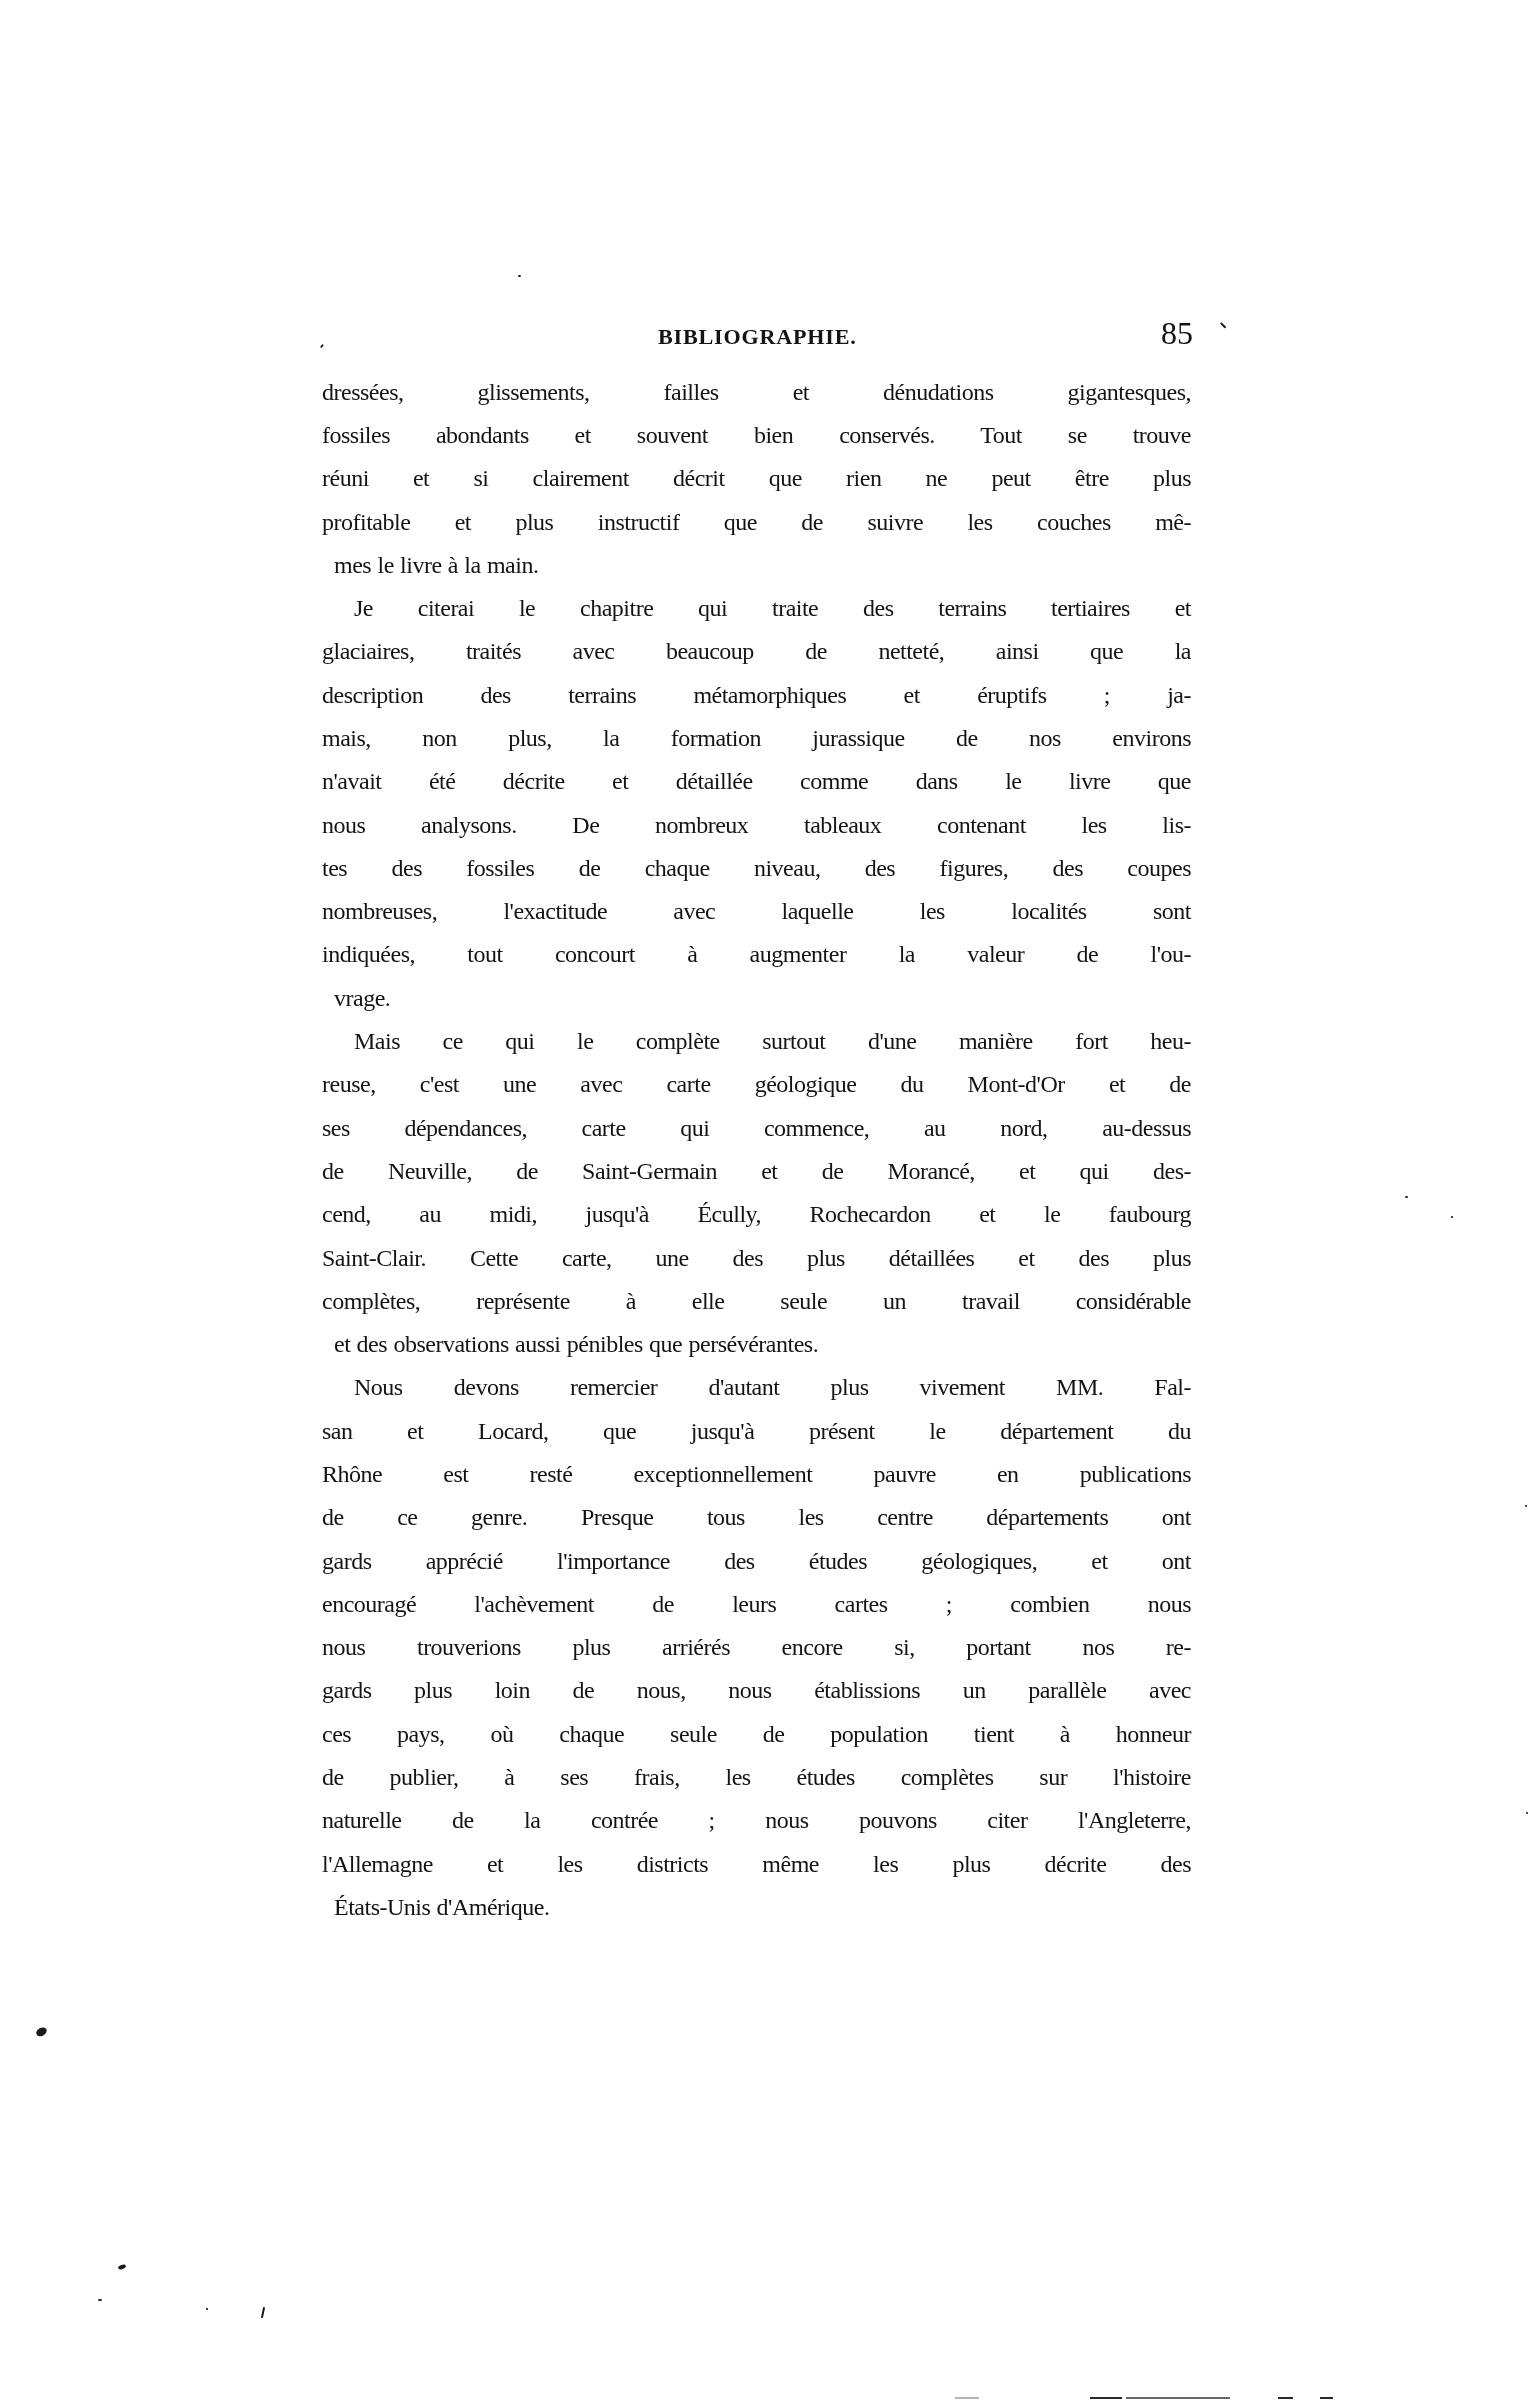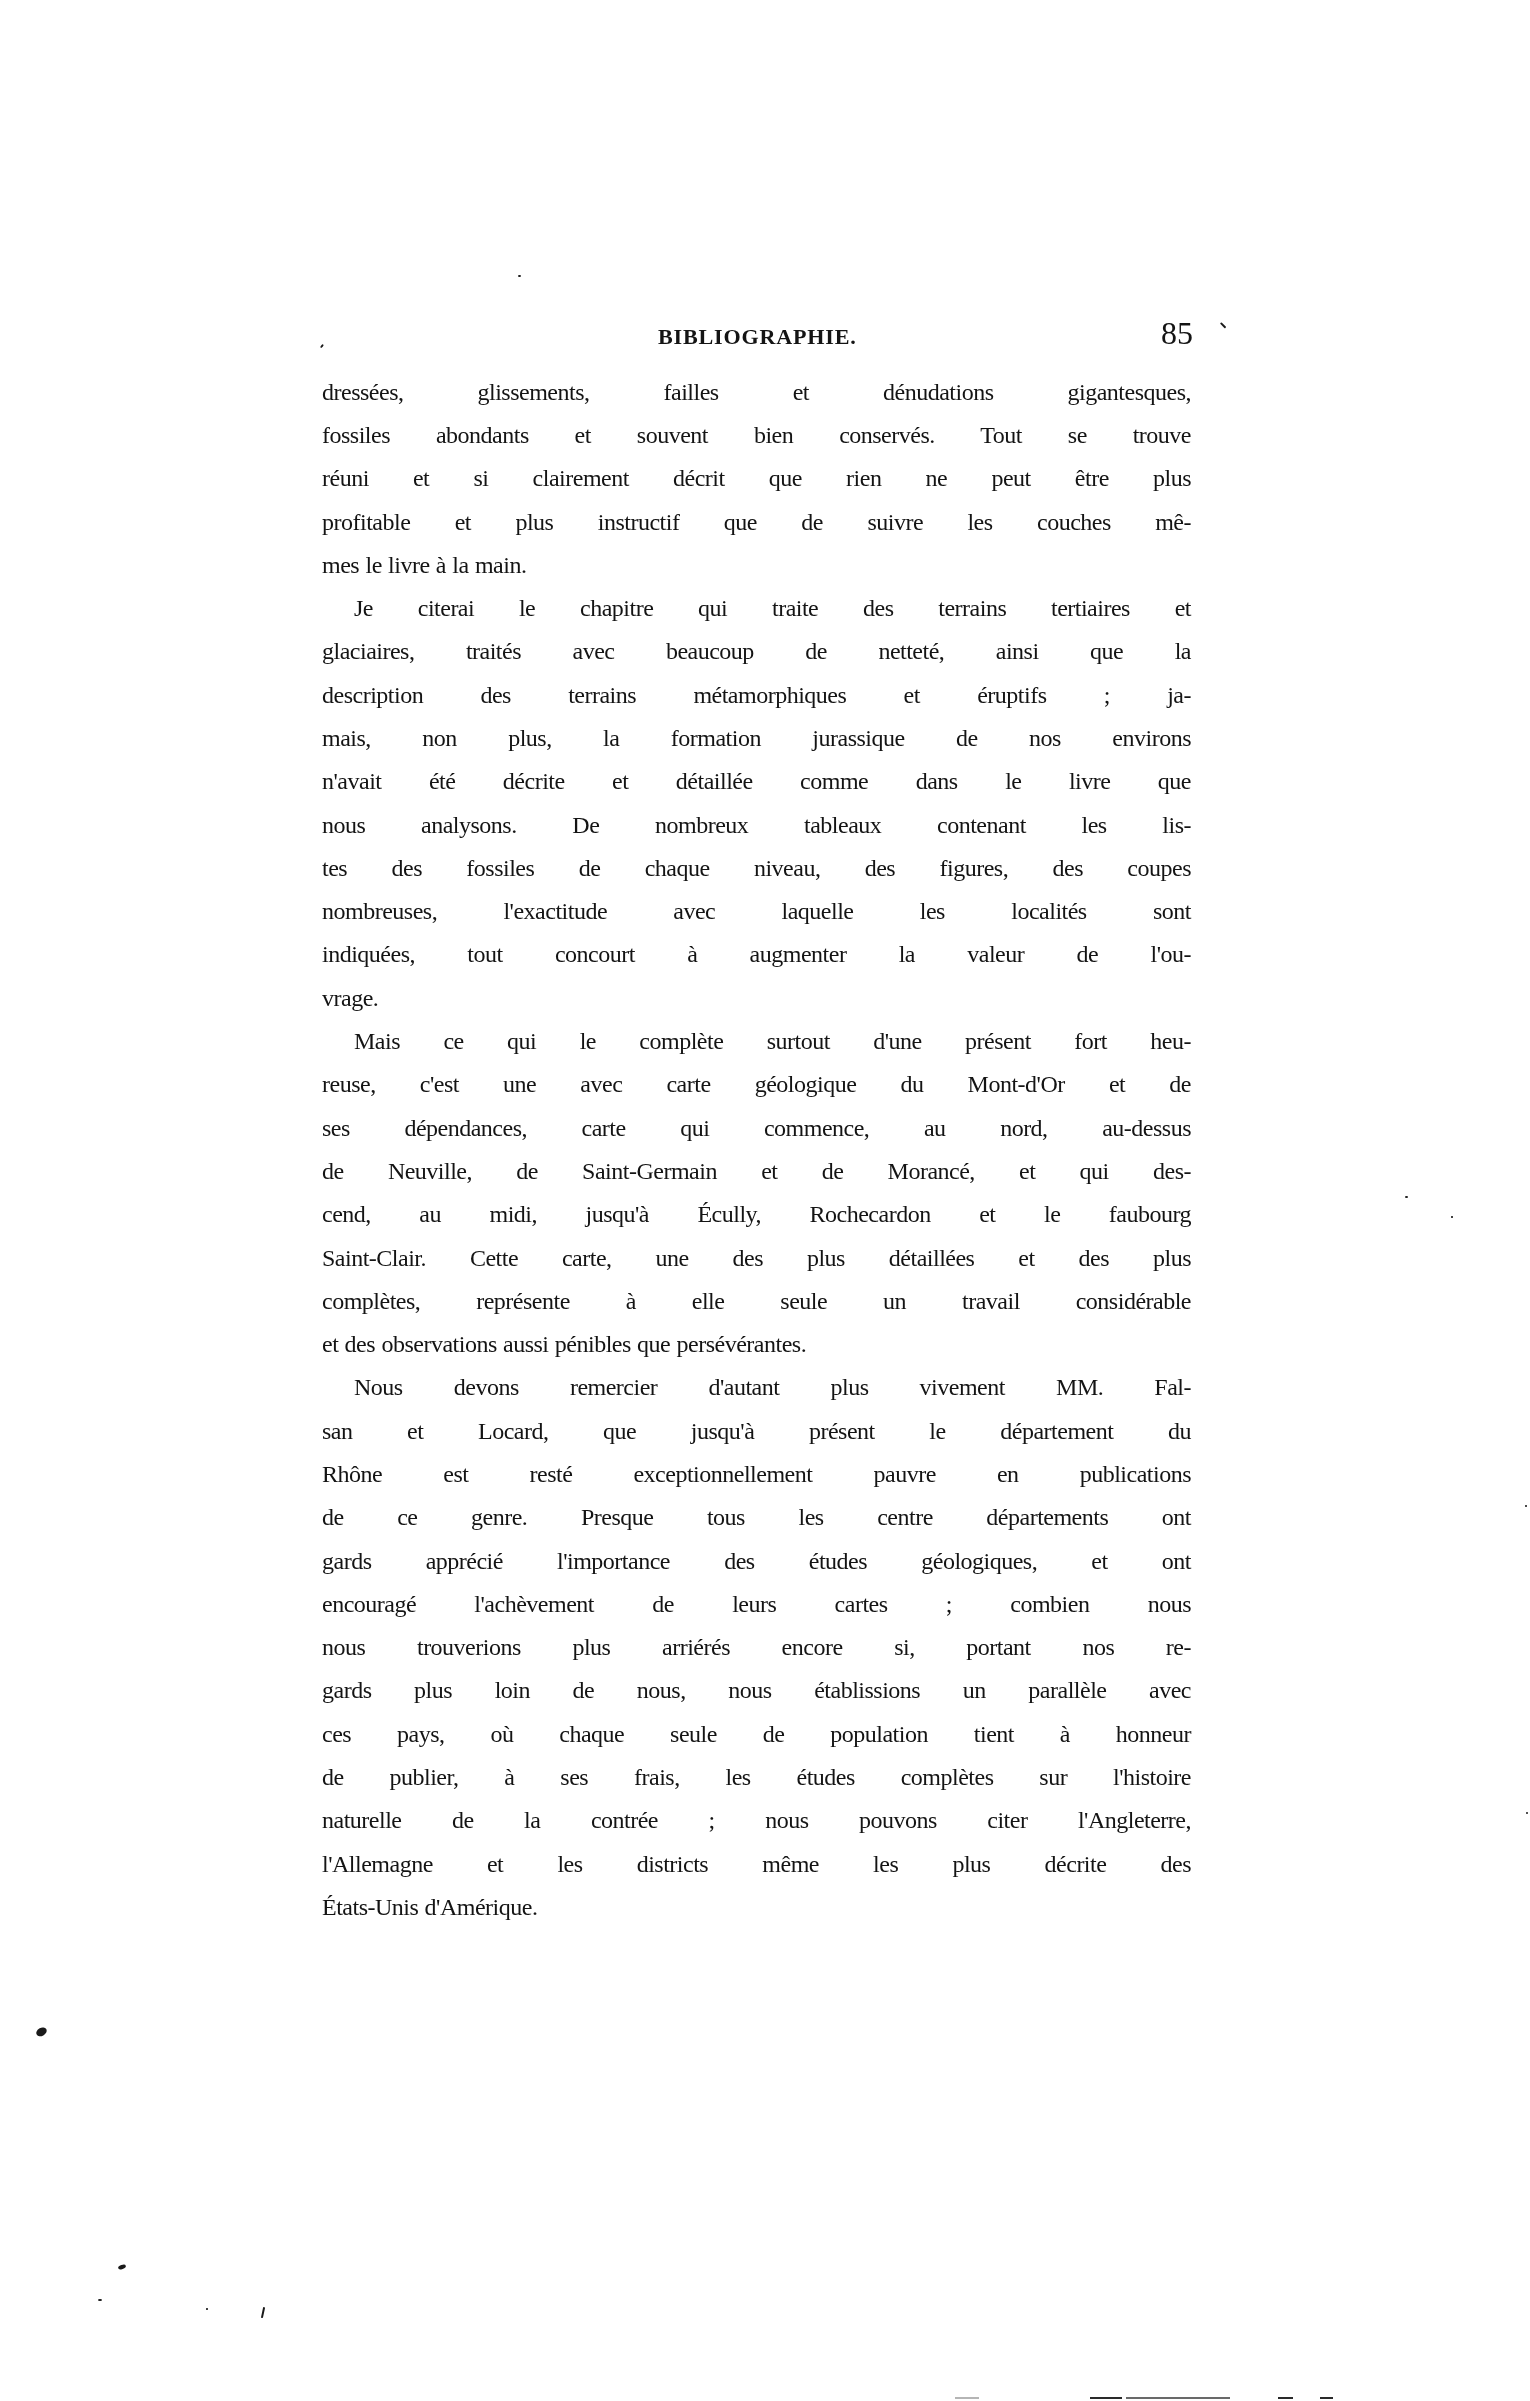--- a/index.html
+++ b/index.html
@@ -64,20 +64,21 @@
     text-align-last: justify;
     letter-spacing: -0.5px;
     word-spacing: 0.8px;
   }
   .line.indent {
     left: 32px;
     width: 837px;
   }
   .line.last {
     text-align-last: left;
+    margin-left: 12px;
   }
   .speck {
     position: absolute;
     background: #1a1a1a;
     border-radius: 50%;
   }
   .dash {
     position: absolute;
     background: #2a2a2a;
     height: 1.6px;
@@ -108,21 +109,21 @@
       <div class="line" style="top:716px">mais, non plus, la formation jurassique de nos environs</div>
       <div class="line" style="top:759px">n'avait été décrite et détaillée comme dans le livre que</div>
       <div class="line" style="top:803px">nous analysons. De nombreux tableaux contenant les lis-</div>
       <div class="line" style="top:846px">tes des fossiles de chaque niveau, des figures, des coupes</div>
       <div class="line" style="top:889px">nombreuses, l'exactitude avec laquelle les localités sont</div>
       <div class="line" style="top:932px">indiquées, tout concourt à augmenter la valeur de l'ou-</div>
       <div class="line last" style="top:976px">vrage.</div>
     </div>
 
     <div>
-      <div class="line indent" style="top:1019px">Mais ce qui le complète surtout d'une présent fort heu-</div>
+      <div class="line indent" style="top:1019px">Mais ce qui le complète surtout d'une manière fort heu-</div>
       <div class="line" style="top:1062px">reuse, c'est une avec carte géologique du Mont-d'Or et de</div>
       <div class="line" style="top:1106px">ses dépendances, carte qui commence, au nord, au-dessus</div>
       <div class="line" style="top:1149px">de Neuville, de Saint-Germain et de Morancé, et qui des-</div>
       <div class="line" style="top:1192px">cend, au midi, jusqu'à Écully, Rochecardon et le faubourg</div>
       <div class="line" style="top:1236px">Saint-Clair. Cette carte, une des plus détaillées et des plus</div>
       <div class="line" style="top:1279px">complètes, représente à elle seule un travail considérable</div>
       <div class="line last" style="top:1322px">et des observations aussi pénibles que persévérantes.</div>
     </div>
 
     <div>

